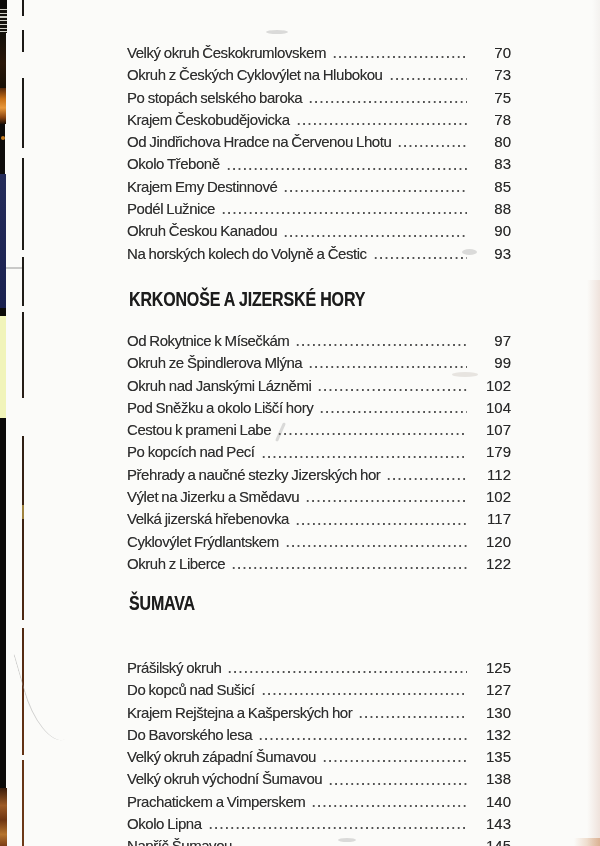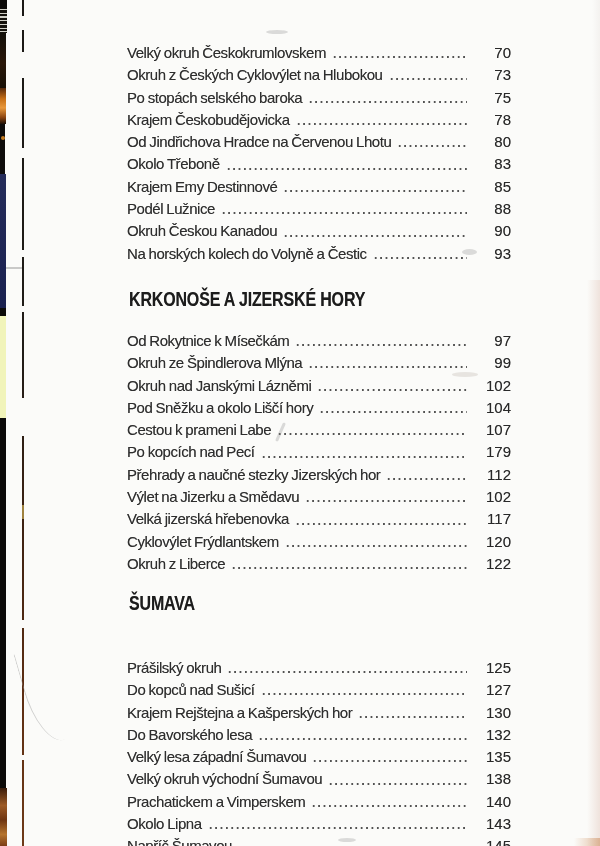--- a/index.html
+++ b/index.html
@@ -301,21 +301,21 @@
     <span class="n">130</span>
   </div>
 
   <div class="entry">
     <span class="t">Do Bavorského lesa</span>
     <span class="leader"></span>
     <span class="n">132</span>
   </div>
 
   <div class="entry">
-    <span class="t">Velký lesa západní Šumavou</span>
+    <span class="t">Velký okruh západní Šumavou</span>
     <span class="leader"></span>
     <span class="n">135</span>
   </div>
 
   <div class="entry">
     <span class="t">Velký okruh východní Šumavou</span>
     <span class="leader"></span>
     <span class="n">138</span>
   </div>
 

